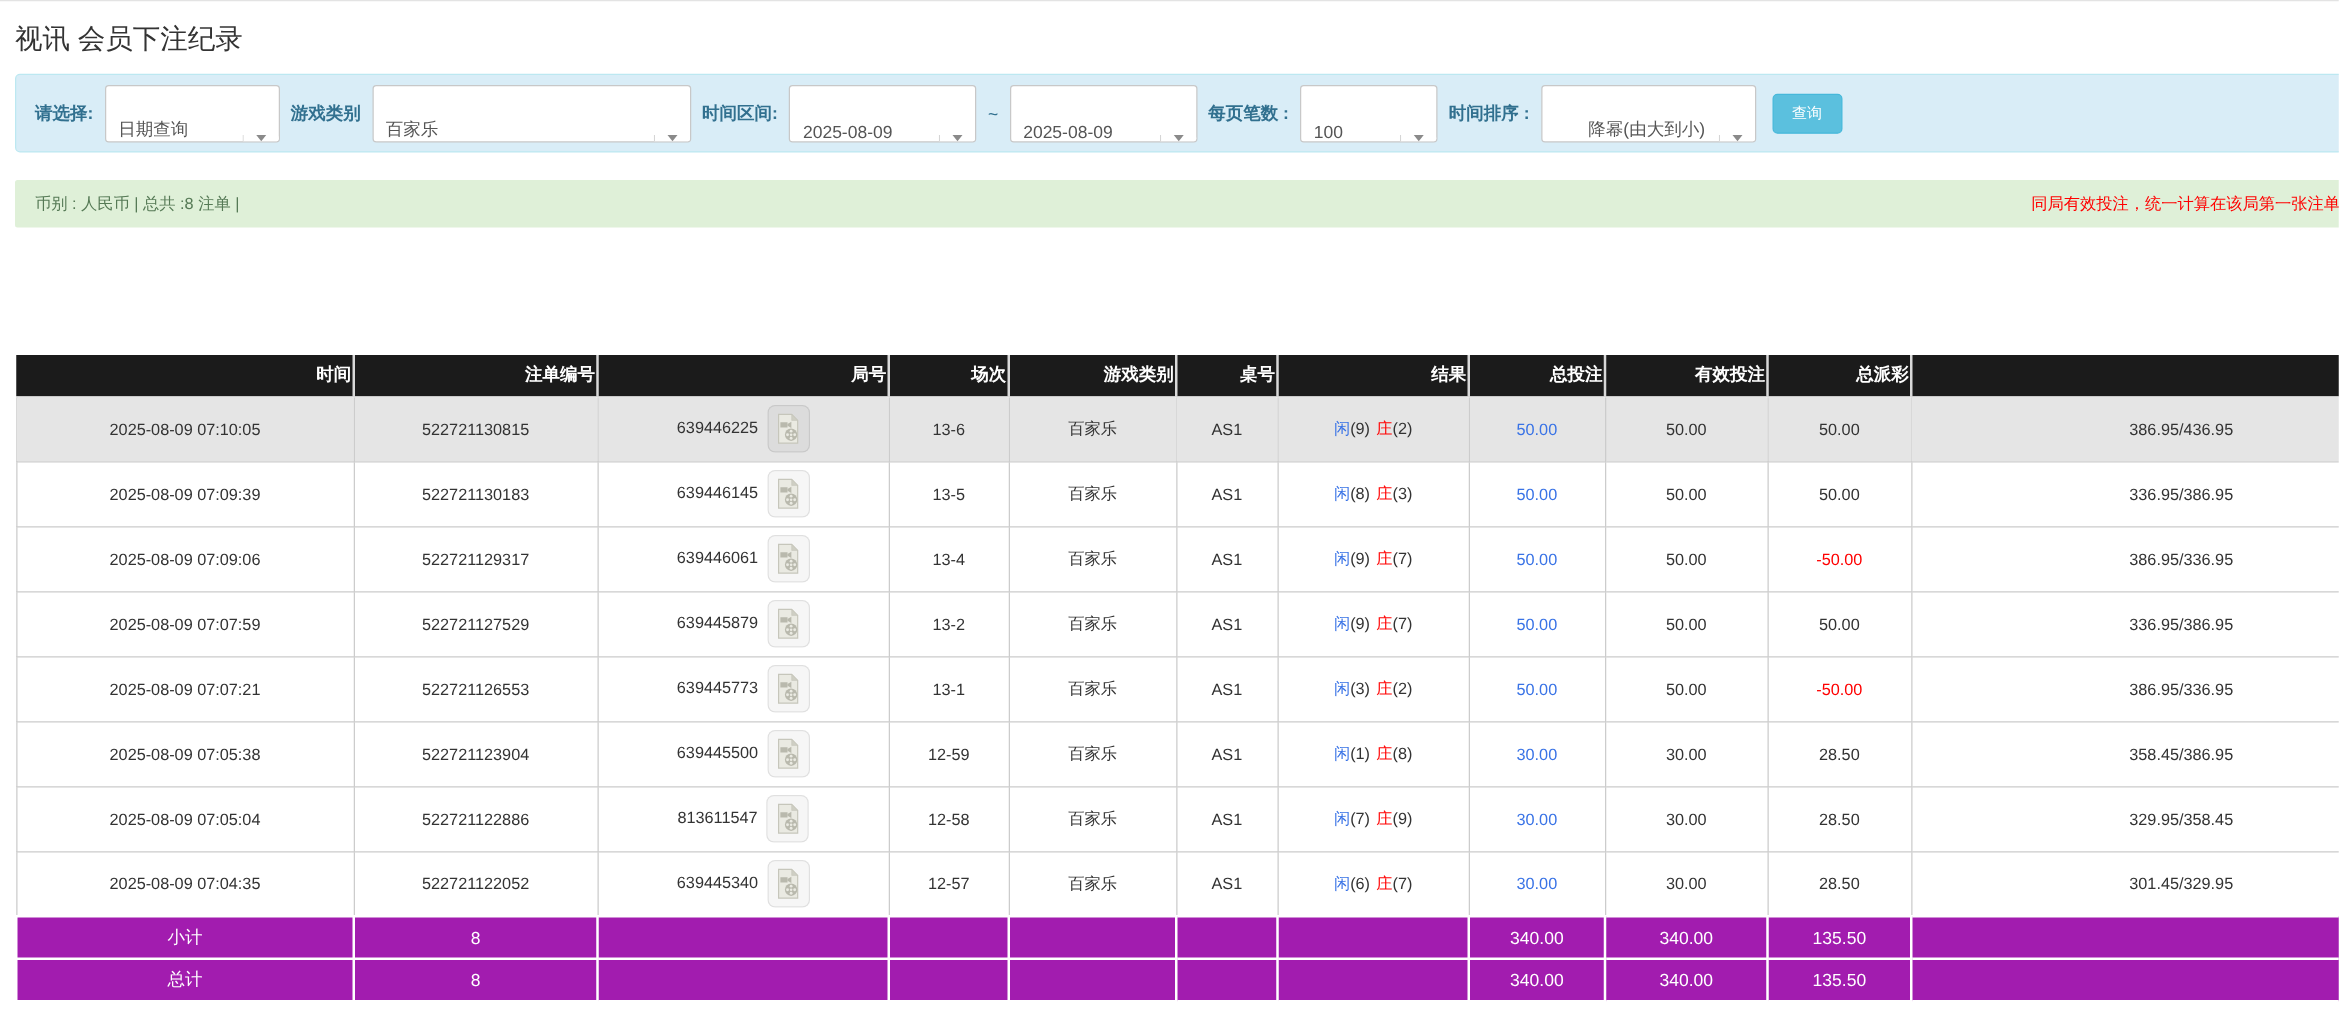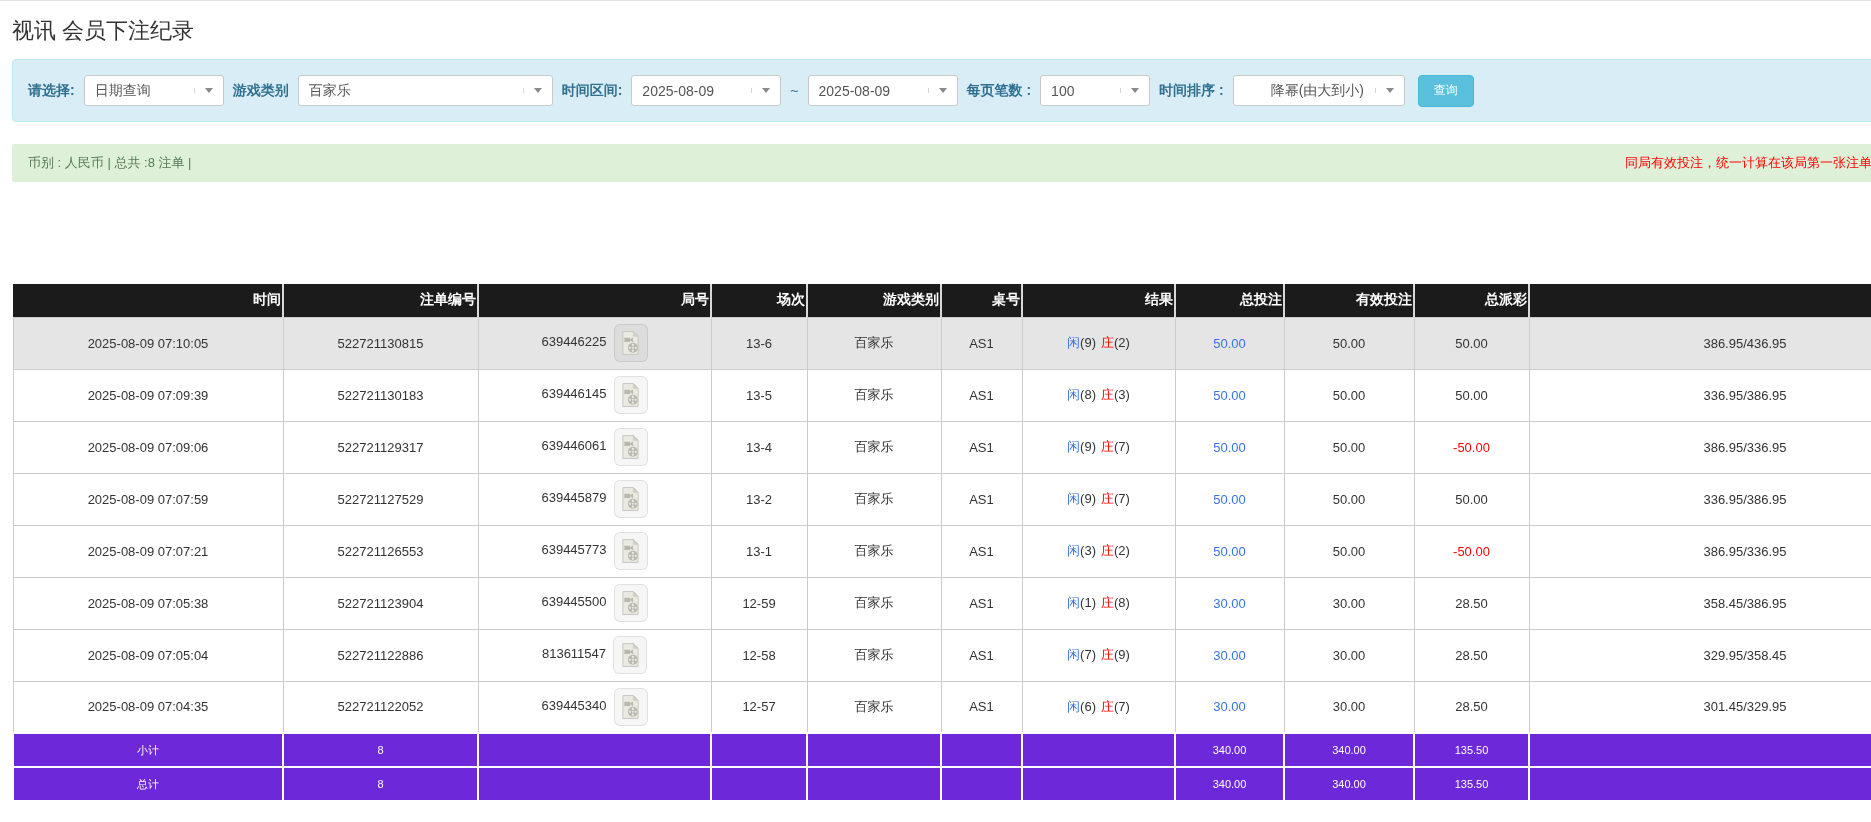--- a/index.html
+++ b/index.html
@@ -20,21 +20,21 @@
   
   .filter-bar {
     width:1948px; height:63px;
     background:#d9edf7; border:1px solid #bce8f1; border-radius:4px;
     display:flex; align-items:center; gap:9px; padding:0 15px;
     color:#31708f; font-size:14px; font-weight:bold;
   }
   .flabel { white-space:nowrap; }
   .select {
     background:#fff; border:1px solid #c8c8c8; border-radius:3px;
-    height:31px; display:flex; align-items:center;
+    height:46px; display:flex; align-items:flex-end;
     font-weight:normal; color:#555; font-size:14px; cursor:pointer;
   }
   .select .sel-text { flex:1; display:flex; align-items:center; padding:0 10px; white-space:nowrap; overflow:hidden; }
   .select .sel-arrow {
     width:29px; border-left:1px solid #d5d5d5; border-radius:0 3px 3px 0;
     display:flex; align-items:center; justify-content:center; background:#fff;
   }
   .caret { width:0; height:0; border-left:4px solid transparent; border-right:4px solid transparent; border-top:5px solid #8a8a8a; }
   .w-type { width:140px; }
   .w-game { width:255px; }
@@ -81,21 +81,21 @@
   td.neg { color:#ff0000; }
 
   .video-btn {
     display:inline-flex; align-items:center; justify-content:center;
     width:34px; height:38px; margin-left:7px; vertical-align:middle;
     background:rgba(0,0,0,0.035); border:1px solid rgba(0,0,0,0.09);
     border-radius:6px; cursor:pointer;
   }
 
   tfoot td {
-    background:#6d28d9; color:#fff; font-size:11px;
+    background:#a21caf; color:#fff; font-size:14px;
     height:34px; text-align:center;
     border:2px solid #ffffff;
   }
 </style>
 </head>
 <body>
 
 <div class="container">
 
   <h1 class="page-title">视讯 会员下注纪录</h1>

